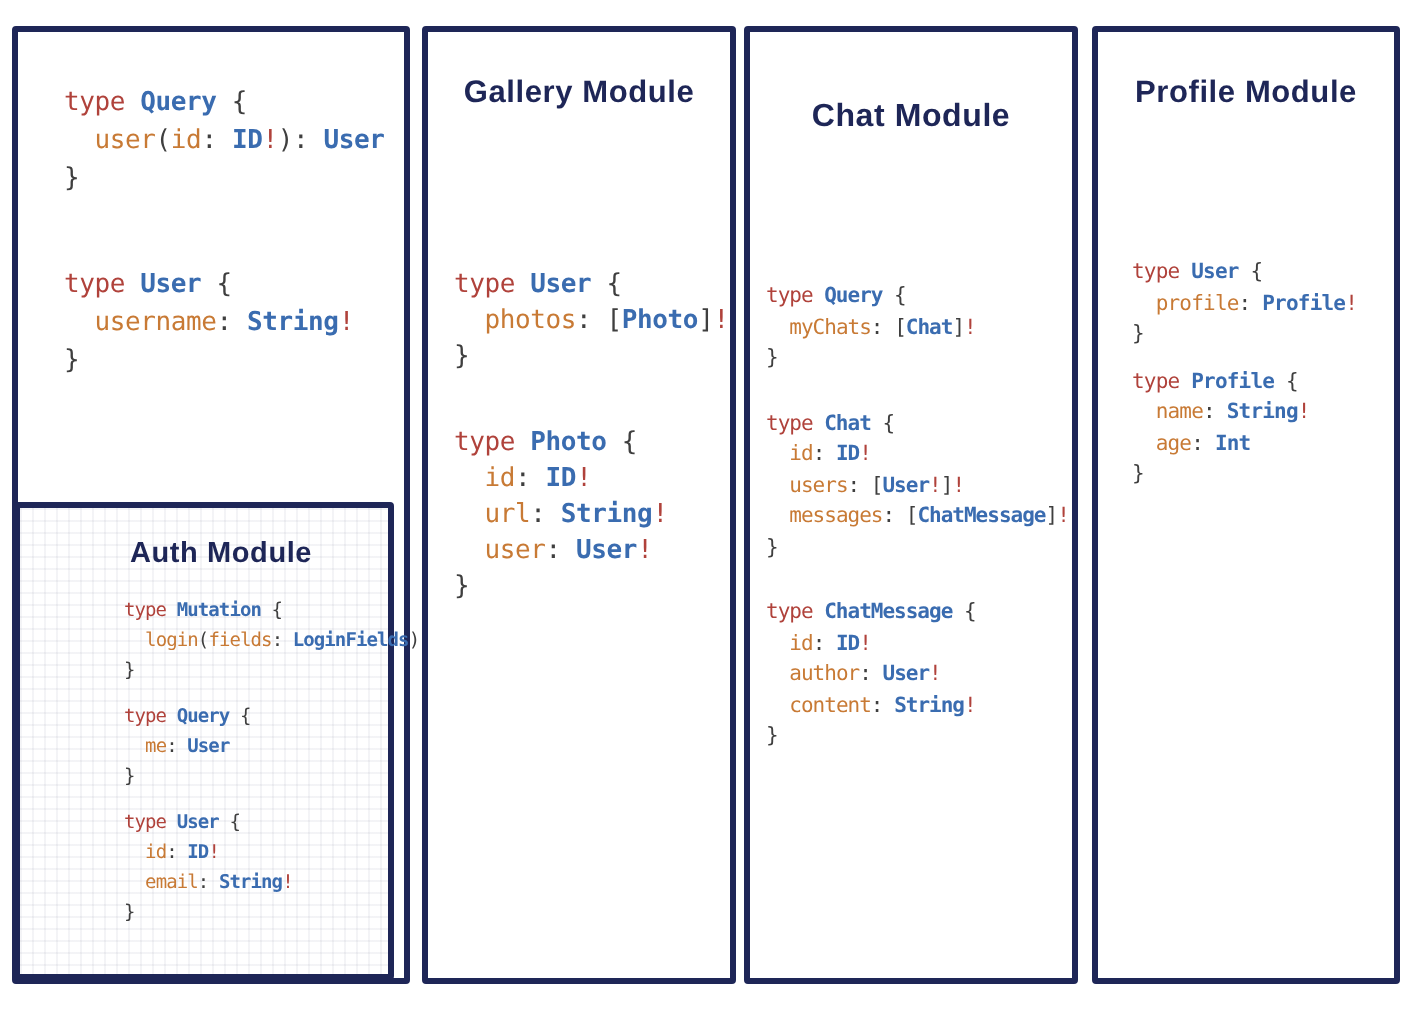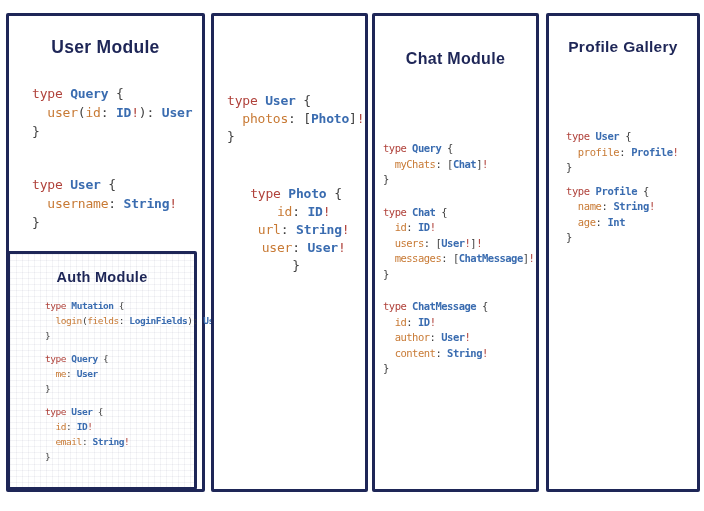--- a/index.html
+++ b/index.html
@@ -35,65 +35,66 @@
   #panel-user > .code { margin-top:26px; padding-left:23px; font-size:13px; line-height:19px; letter-spacing:-0.2px; }
   #panel-user > .code .code-block + .code-block { margin-top:34px; }
 
   
   #panel-auth {
     left:-2px; right:5px; top:235px; bottom:-1px;
     background-image:
       linear-gradient(to right, rgba(30,38,87,0.05) 1px, transparent 1px),
       linear-gradient(to bottom, rgba(30,38,87,0.05) 1px, transparent 1px);
     background-size:6px 6px;
+    padding-left:17px;
   }
   #panel-auth > .panel-title { margin-top:13px; font-size:14.5px; line-height:20px; }
   #panel-auth > .code { margin-top:11px; padding-left:11px; font-size:9.5px; line-height:15px; letter-spacing:-0.45px;margin-left:24px; }
   #panel-auth > .code .code-block + .code-block { margin-top:8px; }
 
   
   #panel-gallery { left:211px; top:13px; width:157px; height:479px; }
   #panel-gallery > .panel-title { margin-top:20px; font-size:15.5px; }
   #panel-gallery > .code { margin-top:76px; padding-left:13px; font-size:13px; line-height:18px; letter-spacing:-0.2px; }
-  #panel-gallery > .code .code-block + .code-block { margin-top:39px;text-align:center; }
+  #panel-gallery > .code .code-block + .code-block { margin-top:25px; }
 
   
   #panel-chat { left:372px; top:13px; width:167px; height:479px; }
   #panel-chat > .panel-title { margin-top:32px; font-size:16px; }
   #panel-chat > .code { margin-top:71px; padding-left:8px; font-size:10.5px; line-height:15.5px; letter-spacing:-0.5px; }
   #panel-chat > .code .code-block + .code-block { margin-top:17px; }
 
   
   #panel-profile { left:546px; top:13px; width:154px; height:479px; }
   #panel-profile > .panel-title { margin-top:20px; font-size:15.5px; }
   #panel-profile > .code { margin-top:71px; padding-left:17px; font-size:10.5px; line-height:15.5px; letter-spacing:-0.4px; }
   #panel-profile > .code .code-block + .code-block { margin-top:8px; }
 </style>
 </head>
 <body>
 
 <div class="stage">
 
   <section class="panel" id="panel-user">
-    <h2 class="panel-title">User Module</h2>
     <div class="code"><div class="code-block"><div class="code-line"><span class="tok kw">type </span><span class="tok tn">Query </span><span class="tok pu">{</span></div><div class="code-line"><span class="tok pu">  </span><span class="tok fd">user</span><span class="tok pu">(</span><span class="tok fd">id</span><span class="tok pu">: </span><span class="tok tn">ID</span><span class="tok bg">!</span><span class="tok pu">): </span><span class="tok tn">User</span></div><div class="code-line"><span class="tok pu">}</span></div></div><div class="code-block"><div class="code-line"><span class="tok kw">type </span><span class="tok tn">User </span><span class="tok pu">{</span></div><div class="code-line"><span class="tok pu">  </span><span class="tok fd">username</span><span class="tok pu">: </span><span class="tok tn">String</span><span class="tok bg">!</span></div><div class="code-line"><span class="tok pu">}</span></div></div></div>
 
     <section class="panel" id="panel-auth">
       <h2 class="panel-title">Auth Module</h2>
       <div class="code"><div class="code-block"><div class="code-line"><span class="tok kw">type </span><span class="tok tn">Mutation </span><span class="tok pu">{</span></div><div class="code-line"><span class="tok pu">  </span><span class="tok fd">login</span><span class="tok pu">(</span><span class="tok fd">fields</span><span class="tok pu">: </span><span class="tok tn">LoginFields</span><span class="tok pu">): </span><span class="tok tn">User</span></div><div class="code-line"><span class="tok pu">}</span></div></div><div class="code-block"><div class="code-line"><span class="tok kw">type </span><span class="tok tn">Query </span><span class="tok pu">{</span></div><div class="code-line"><span class="tok pu">  </span><span class="tok fd">me</span><span class="tok pu">: </span><span class="tok tn">User</span></div><div class="code-line"><span class="tok pu">}</span></div></div><div class="code-block"><div class="code-line"><span class="tok kw">type </span><span class="tok tn">User </span><span class="tok pu">{</span></div><div class="code-line"><span class="tok pu">  </span><span class="tok fd">id</span><span class="tok pu">: </span><span class="tok tn">ID</span><span class="tok bg">!</span></div><div class="code-line"><span class="tok pu">  </span><span class="tok fd">email</span><span class="tok pu">: </span><span class="tok tn">String</span><span class="tok bg">!</span></div><div class="code-line"><span class="tok pu">}</span></div></div></div>
     </section>
   </section>
 
   <section class="panel" id="panel-gallery">
+    <h2 class="panel-title">Gallery Module</h2>
     <div class="code"><div class="code-block"><div class="code-line"><span class="tok kw">type </span><span class="tok tn">User </span><span class="tok pu">{</span></div><div class="code-line"><span class="tok pu">  </span><span class="tok fd">photos</span><span class="tok pu">: [</span><span class="tok tn">Photo</span><span class="tok pu">]</span><span class="tok bg">!</span></div><div class="code-line"><span class="tok pu">}</span></div></div><div class="code-block"><div class="code-line"><span class="tok kw">type </span><span class="tok tn">Photo </span><span class="tok pu">{</span></div><div class="code-line"><span class="tok pu">  </span><span class="tok fd">id</span><span class="tok pu">: </span><span class="tok tn">ID</span><span class="tok bg">!</span></div><div class="code-line"><span class="tok pu">  </span><span class="tok fd">url</span><span class="tok pu">: </span><span class="tok tn">String</span><span class="tok bg">!</span></div><div class="code-line"><span class="tok pu">  </span><span class="tok fd">user</span><span class="tok pu">: </span><span class="tok tn">User</span><span class="tok bg">!</span></div><div class="code-line"><span class="tok pu">}</span></div></div></div>
   </section>
 
   <section class="panel" id="panel-chat">
     <h2 class="panel-title">Chat Module</h2>
     <div class="code"><div class="code-block"><div class="code-line"><span class="tok kw">type </span><span class="tok tn">Query </span><span class="tok pu">{</span></div><div class="code-line"><span class="tok pu">  </span><span class="tok fd">myChats</span><span class="tok pu">: [</span><span class="tok tn">Chat</span><span class="tok pu">]</span><span class="tok bg">!</span></div><div class="code-line"><span class="tok pu">}</span></div></div><div class="code-block"><div class="code-line"><span class="tok kw">type </span><span class="tok tn">Chat </span><span class="tok pu">{</span></div><div class="code-line"><span class="tok pu">  </span><span class="tok fd">id</span><span class="tok pu">: </span><span class="tok tn">ID</span><span class="tok bg">!</span></div><div class="code-line"><span class="tok pu">  </span><span class="tok fd">users</span><span class="tok pu">: [</span><span class="tok tn">User</span><span class="tok bg">!</span><span class="tok pu">]</span><span class="tok bg">!</span></div><div class="code-line"><span class="tok pu">  </span><span class="tok fd">messages</span><span class="tok pu">: [</span><span class="tok tn">ChatMessage</span><span class="tok pu">]</span><span class="tok bg">!</span></div><div class="code-line"><span class="tok pu">}</span></div></div><div class="code-block"><div class="code-line"><span class="tok kw">type </span><span class="tok tn">ChatMessage </span><span class="tok pu">{</span></div><div class="code-line"><span class="tok pu">  </span><span class="tok fd">id</span><span class="tok pu">: </span><span class="tok tn">ID</span><span class="tok bg">!</span></div><div class="code-line"><span class="tok pu">  </span><span class="tok fd">author</span><span class="tok pu">: </span><span class="tok tn">User</span><span class="tok bg">!</span></div><div class="code-line"><span class="tok pu">  </span><span class="tok fd">content</span><span class="tok pu">: </span><span class="tok tn">String</span><span class="tok bg">!</span></div><div class="code-line"><span class="tok pu">}</span></div></div></div>
   </section>
 
   <section class="panel" id="panel-profile">
-    <h2 class="panel-title">Profile Gallery</h2>
+    <h2 class="panel-title">Profile Module</h2>
     <div class="code"><div class="code-block"><div class="code-line"><span class="tok kw">type </span><span class="tok tn">User </span><span class="tok pu">{</span></div><div class="code-line"><span class="tok pu">  </span><span class="tok fd">profile</span><span class="tok pu">: </span><span class="tok tn">Profile</span><span class="tok bg">!</span></div><div class="code-line"><span class="tok pu">}</span></div></div><div class="code-block"><div class="code-line"><span class="tok kw">type </span><span class="tok tn">Profile </span><span class="tok pu">{</span></div><div class="code-line"><span class="tok pu">  </span><span class="tok fd">name</span><span class="tok pu">: </span><span class="tok tn">String</span><span class="tok bg">!</span></div><div class="code-line"><span class="tok pu">  </span><span class="tok fd">age</span><span class="tok pu">: </span><span class="tok tn">Int</span></div><div class="code-line"><span class="tok pu">}</span></div></div></div>
   </section>
 
 </div>
 
 </body></html>

